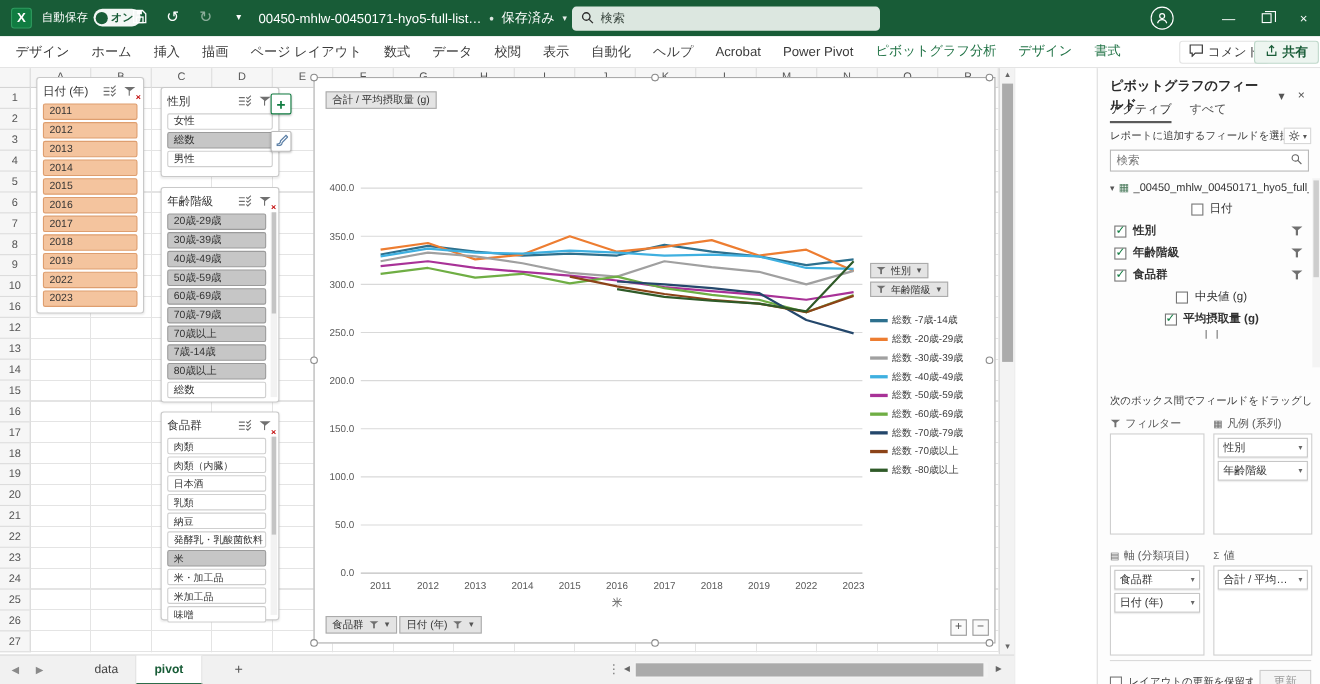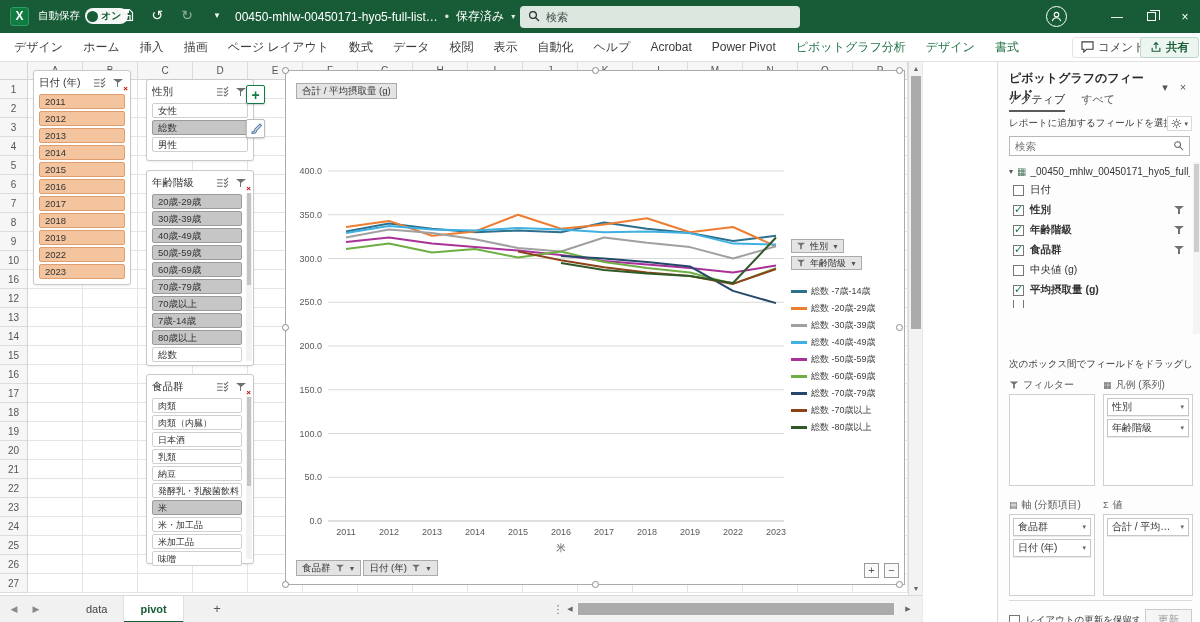--- a/index.html
+++ b/index.html
@@ -23,21 +23,21 @@
   .tb-search input::placeholder{color:#3d4a42;}
   .win-ic{position:absolute;top:0;height:33px;width:34px;display:flex;align-items:center;justify-content:center;color:#fff;font-size:12px;}
   .avatar-ic{position:absolute;left:1046px;top:6px;width:21px;height:21px;border-radius:50%;border:1.5px solid #fff;display:flex;align-items:center;justify-content:center;}
   .restore-box{width:9px;height:9px;border:1px solid #fff;position:relative;}
   .restore-box:before{content:"";position:absolute;left:2px;top:-3px;width:9px;height:9px;border:1px solid #fff;border-bottom:none;border-left:none;}
 
   
   .tabrow{position:absolute;left:0;top:33px;width:1200px;height:29px;background:#fff;border-bottom:1px solid #E1E1E1;display:flex;align-items:center;}
   .tabs{display:flex;align-items:center;padding-left:4px;}
   .rtab{padding:0 10px;font-size:12px;line-height:28px;color:#3c3c3c;white-space:nowrap;}
-  .rtab.contextual{color:#217346;}
+  .rtab.contextual{color:#217346;font-family:Liberation Mono, monospace;}
   .comment-btn{position:absolute;left:1072px;top:37px;display:flex;align-items:center;gap:4px;font-size:11.5px;color:#3c3c3c;border:1px solid #E3E3E3;border-radius:3px;padding:2px 8px;}
   .share-btn{position:absolute;left:1140px;top:37px;display:flex;align-items:center;gap:4px;font-size:11.5px;color:#185C37;background:#EDF5F0;border:1px solid #BFD8CA;border-radius:3px;padding:2px 9px;font-weight:bold;}
 
   
   .corner{position:absolute;left:0;top:62px;width:28px;height:18px;background:#F6F6F6;border-right:1px solid #D4D4D4;border-bottom:1px solid #D4D4D4;}
   .colheads{position:absolute;left:28px;top:62px;width:880px;height:18px;display:flex;background:#F6F6F6;border-bottom:1px solid #D4D4D4;}
   .colh{width:55px;height:18px;font-size:10px;color:#555;text-align:center;line-height:18px;border-right:1px solid #DCDCDC;}
   .rowheads{position:absolute;left:0;top:80px;width:28px;height:513px;background:#F6F6F6;border-right:1px solid #D4D4D4;}
   .rowh{height:19px;font-size:10px;color:#555;text-align:center;line-height:19px;border-bottom:1px solid #DCDCDC;}
   .gridbg{position:absolute;left:28px;top:80px;width:880px;height:513px;background-image:repeating-linear-gradient(to right,transparent 0 54px,#E4E4E4 54px 55px),repeating-linear-gradient(to bottom,transparent 0 18px,#E4E4E4 18px 19px);}
@@ -111,21 +111,21 @@
   .choose-label{font-size:9.5px;color:#3b3b3b;flex:1;white-space:nowrap;overflow:hidden;}
   .gear-btn{display:flex;align-items:center;gap:2px;border:1px solid #D8D8D8;background:#fff;padding:1px 3px;}
   .gear-btn .drp{font-size:7px;color:#555;}
   .pane-search{position:absolute;left:11px;right:10px;top:74px;height:20px;border:1px solid #B8B8B8;background:#fff;display:flex;align-items:center;padding:0 5px;}
   .pane-search input{flex:1;border:none;outline:none;font-size:10.5px;font-family:inherit;color:#333;}
   .pane-search input::placeholder{color:#767676;}
   .field-list{position:absolute;left:11px;right:10px;top:100px;height:172px;overflow:hidden;}
   .tbl-row{display:flex;align-items:center;gap:4px;height:18px;font-size:10px;color:#333;white-space:nowrap;overflow:hidden;}
   .tbl-row .tri{font-size:8px;color:#555;}
   .tbl-row .tic{color:#4a7a5c;font-size:10px;}
-  .field-row{display:flex;align-items:center;gap:6px;height:20px;padding-left:4px;font-size:10.5px;color:#333;}
+  .field-row{display:flex;align-items:center;gap:6px;height:20px;padding-left:4px;font-size:10.5px;color:#333;justify-content:center;}
   .cb{width:11px;height:11px;border:1px solid #767676;background:#fff;position:relative;flex:none;}
   .field-row.checked .cb:after{content:"✓";position:absolute;left:0px;top:-3px;font-size:11px;font-weight:bold;color:#107C41;}
   .field-row.checked .fl{font-weight:bold;}
   .field-row .row-funnel{display:none;}
   .field-row.has-filter .row-funnel{display:block;margin-left:auto;margin-right:6px;}
   .field-row.partial{height:8px;overflow:hidden;}
   .list-scroll{position:absolute;right:0px;top:100px;width:7px;height:172px;background:#F4F4F4;}
   .list-scroll .th{position:absolute;left:1px;top:2px;width:5px;height:88px;background:#CDCDCD;}
   .drag-label{position:absolute;left:11px;right:8px;top:296px;font-size:9.5px;color:#3b3b3b;white-space:nowrap;overflow:hidden;}
   .area-h{position:absolute;display:flex;gap:4px;font-size:10px;color:#595959;align-items:center;height:14px;}

